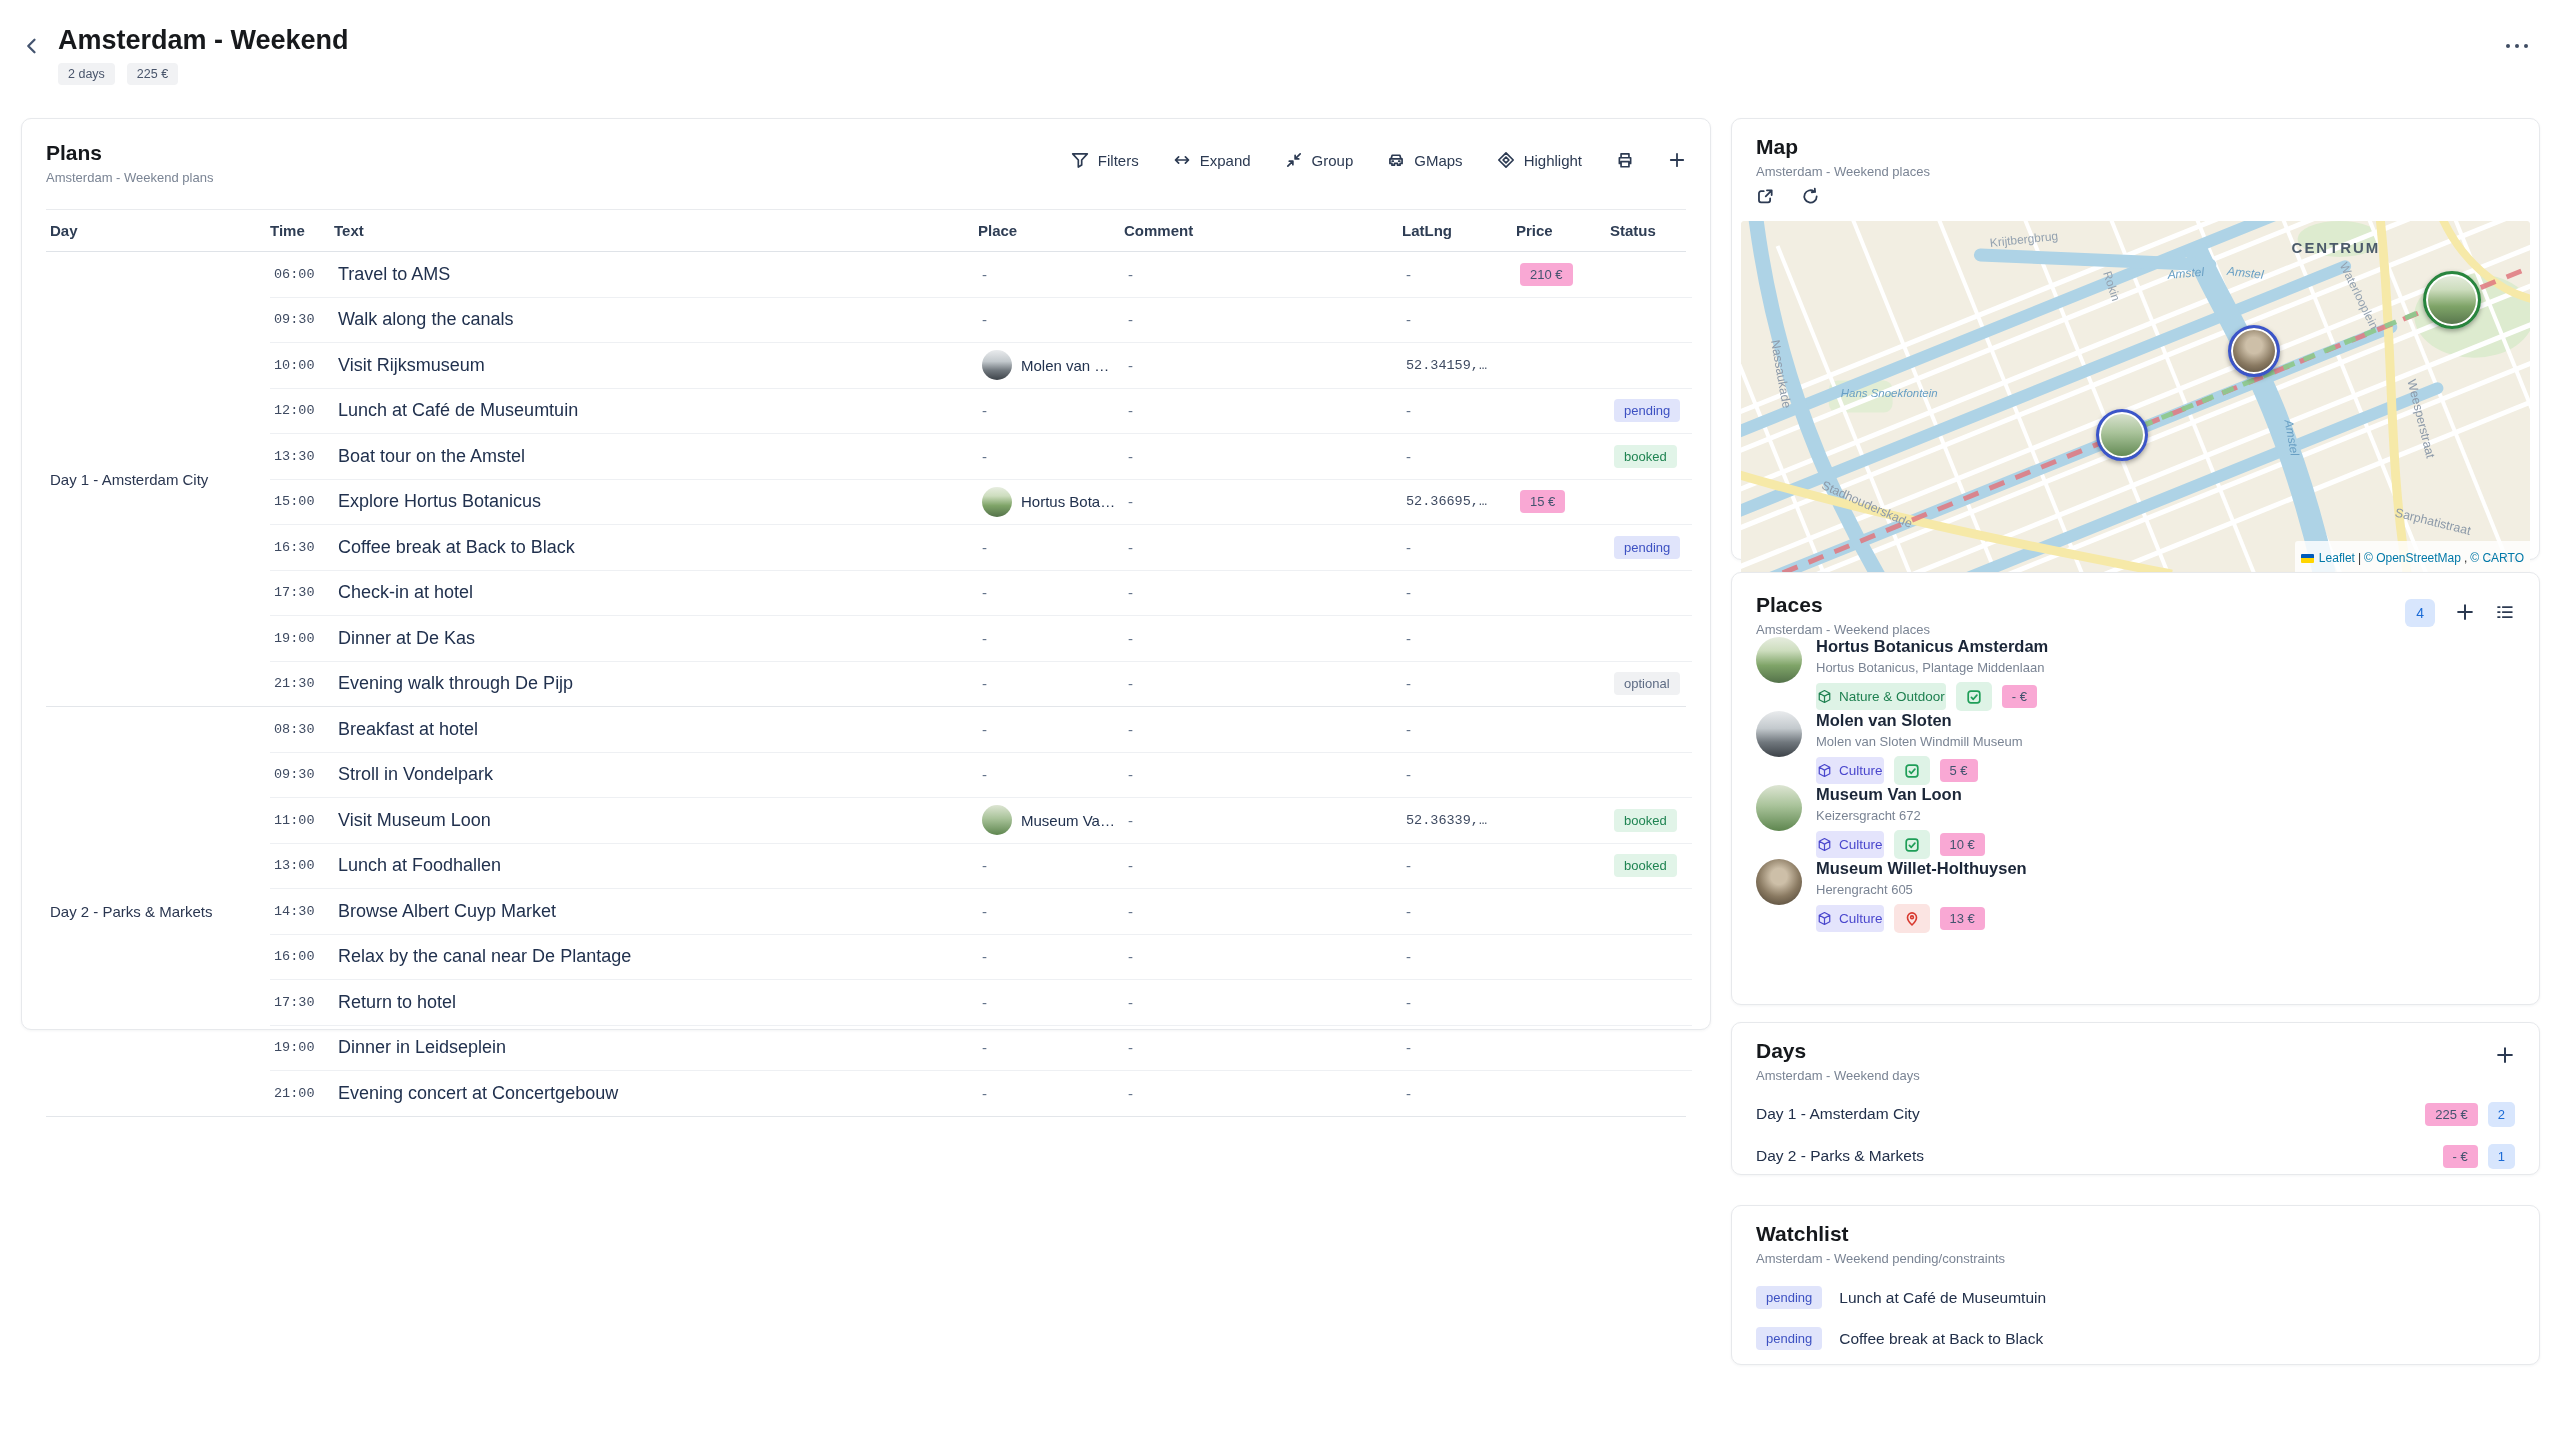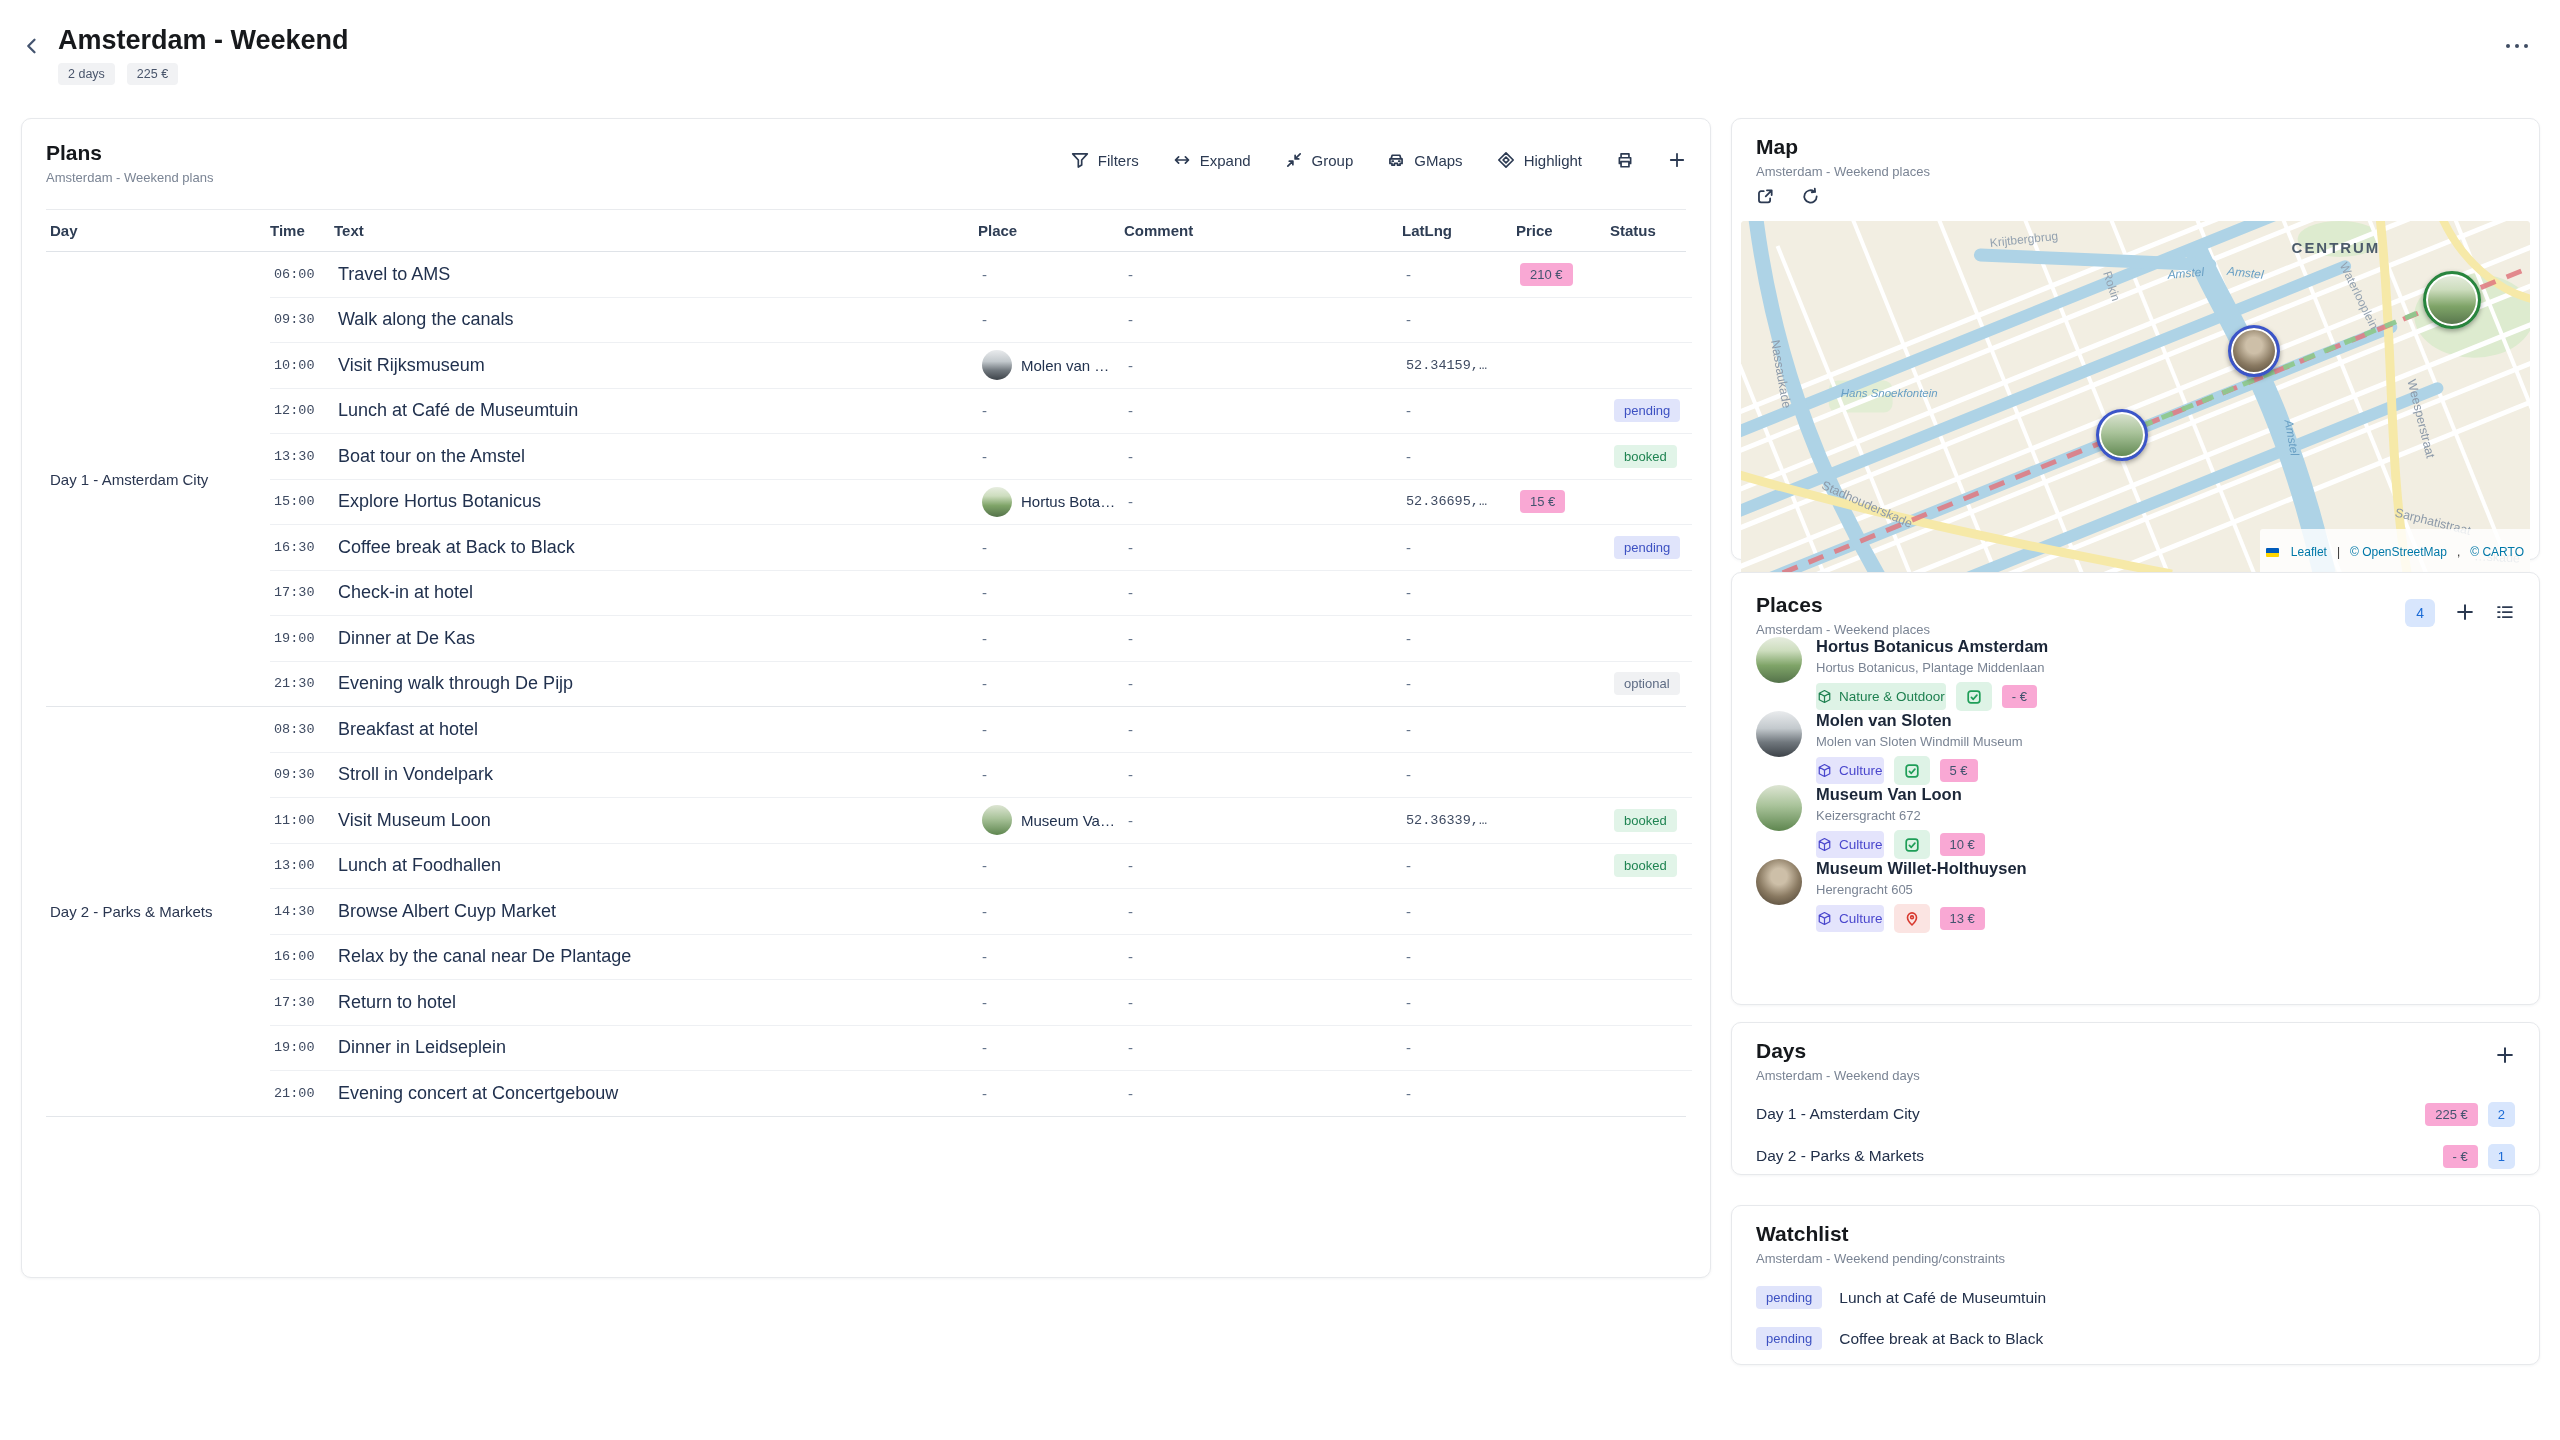--- a/index.html
+++ b/index.html
@@ -12,21 +12,21 @@
   .back-btn{margin-top:10px;color:#44546f;display:flex;}
   .page-title{font-size:27px;font-weight:700;color:#17191c;line-height:1.1;}
   .title-badges{display:flex;gap:12px;margin-top:7px;}
   .tbadge{background:#f1f2f4;color:#49556b;font-size:12.5px;padding:4px 10px;border-radius:4px;}
   .more-btn{position:absolute;top:44px;right:32px;color:#3f4c63;display:flex;gap:5px;}
   .more-btn i{width:4px;height:4px;border-radius:50%;background:#3f4c63;display:block;}
 
   
   .card{position:absolute;background:#fff;border:1px solid #e7e9ec;border-radius:10px;
     box-shadow:0 1px 3px rgba(9,30,66,.05);box-sizing:border-box;}
-  .plans-card{left:21px;top:118px;width:1690px;height:1160px;padding:22px 24px;}
+  .plans-card{left:21px;top:118px;width:1690px;height:912px;padding:22px 24px;}
   .card-head{display:flex;justify-content:space-between;align-items:flex-start;}
   .sec-title{font-size:21px;font-weight:700;color:#15181c;margin:0;}
   .sec-sub{font-size:13px;color:#7a8494;margin-top:5px;}
 
   
   .toolbar{display:flex;align-items:center;gap:34px;margin-top:10px;}
   .tool{display:flex;align-items:center;gap:9px;font-size:15px;color:#2c3a52;}
   .ticon{display:flex;color:#2c3a52;}
   .ticon svg{width:18px;height:18px;}
 
@@ -67,21 +67,21 @@
   
   .rcard{left:1731px;width:809px;}
   .map-card{top:118px;height:442px;padding:0;}
   .map-head{display:flex;justify-content:space-between;align-items:flex-start;padding:16px 24px 10px 24px;flex-direction:column;}
   .map-actions{display:flex;gap:26px;margin-top:8px;color:#2c3a52;}
   .map-actions svg{width:19px;height:19px;}
   .map-box{position:relative;margin:2px 9px 0 9px;height:354px;border-radius:4px;overflow:hidden;background:#f2eee2;}
   .map-box svg.basemap{position:absolute;inset:0;}
   .mk{position:absolute;border-radius:50%;box-shadow:0 2px 5px rgba(0,0,0,.35),inset 0 0 0 2px #fff;box-sizing:border-box;}
   .attrib{position:absolute;right:0;bottom:0;background:rgba(255,255,255,.82);font-size:12px;
-    color:#333;padding:16px 6px;display:flex;align-items:center;gap:10px;border-top-left-radius:3px;}
+    color:#333;padding:10px 6px;display:flex;align-items:center;gap:3px;border-top-left-radius:3px;}
   .attrib a{color:#0078a8;text-decoration:none;}
   .flag{display:inline-block;width:13px;height:9px;margin-right:2px;
     background:linear-gradient(180deg,#005bbb 0 50%,#ffd500 50% 100%);border-radius:1px;}
 
   .ml-road{fill:#94a2b0;font-size:12px;}
   .ml-road13{fill:#8d9aa9;font-size:12.5px;}
   .ml-water{fill:#689fc4;font-style:italic;font-size:12px;}
   .ml-water11{fill:#689fc4;font-style:italic;font-size:11.5px;}
   .ml-centrum{fill:#4c5b6b;font-weight:700;font-size:15px;letter-spacing:2px;}
 

